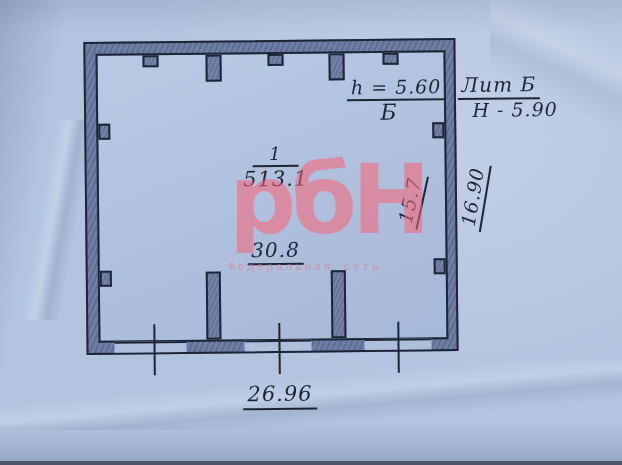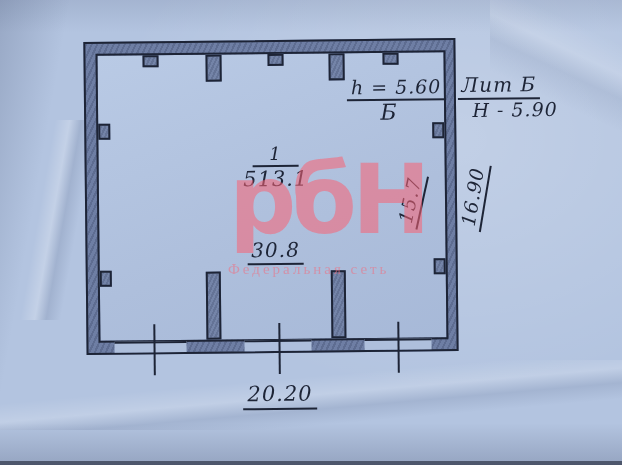--- a/index.html
+++ b/index.html
@@ -72,21 +72,21 @@
 
   .watermark-logo{
     position:absolute;left:229px;top:153px;width:175px;
     font-family:"DejaVu Sans", sans-serif;font-weight:bold;
     font-size:94px;line-height:94px;letter-spacing:-5px;
     color:rgba(248,100,118,0.56);transform:scaleY(1.02);
     pointer-events:none;
   }
   .watermark-subtitle{
     position:absolute;left:228px;top:261px;width:230px;
-    font-family:Liberation Serif, serif;font-size:15px;letter-spacing:3px;
+    font-family:Liberation Mono, monospace;font-size:11px;letter-spacing:3px;
     color:rgba(240,110,128,0.55);
     pointer-events:none;
   }
 </style>
 </head>
 <body>
 
 <div class="photo">
 
   <div class="crease crease1"></div>
@@ -144,21 +144,21 @@
 
     <div class="hand rot dim-157">
       <span class="u">15.7</span>
     </div>
 
     <div class="hand rot dim-1690">
       <span class="u">16.90</span>
     </div>
 
     <div class="hand dim-2020">
-      <span class="u">20.20</span>
+      <span class="u">26.96</span>
     </div>
 
   </div>
 
   <div class="watermark-logo">рбН</div>
   <div class="watermark-subtitle">Федеральная сеть</div>
 
   <div class="photo-edge-bottom"></div>
 </div>
 

